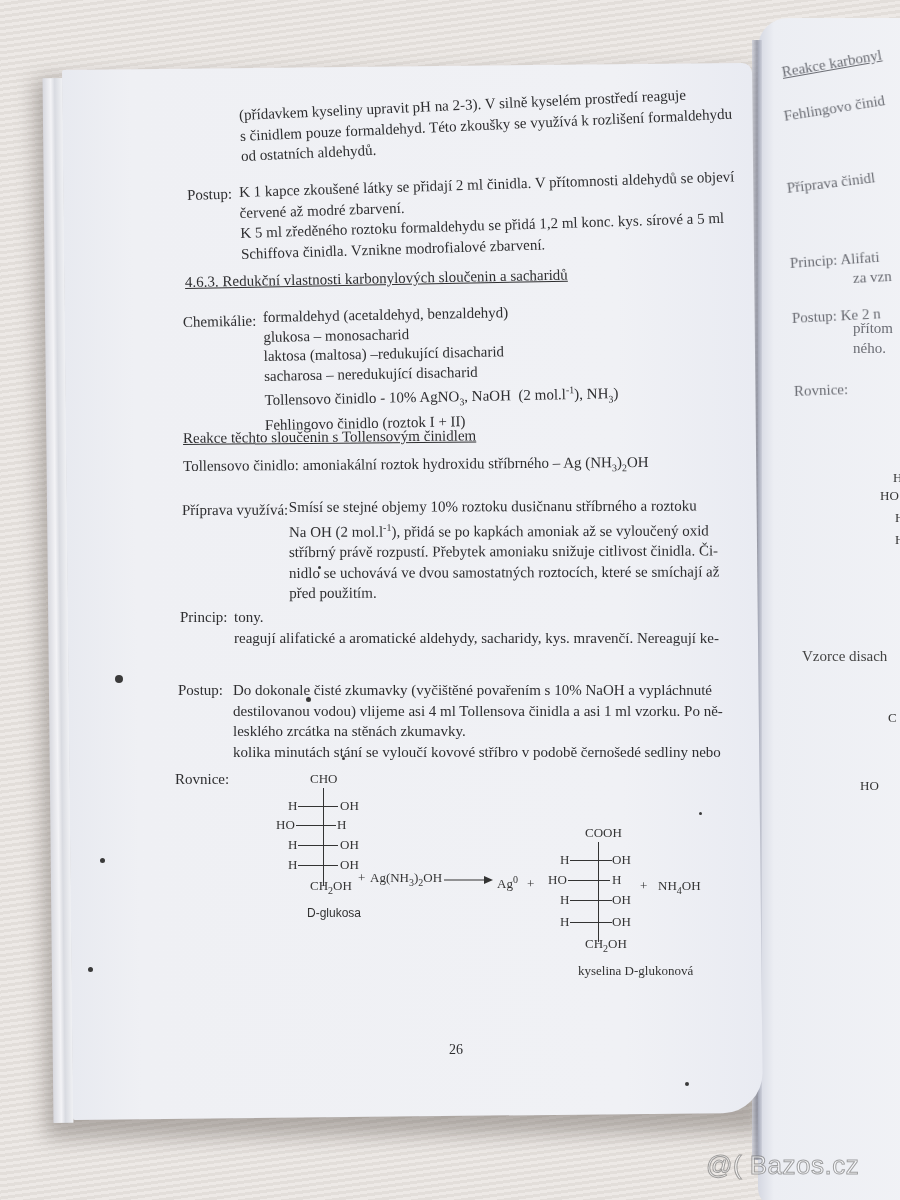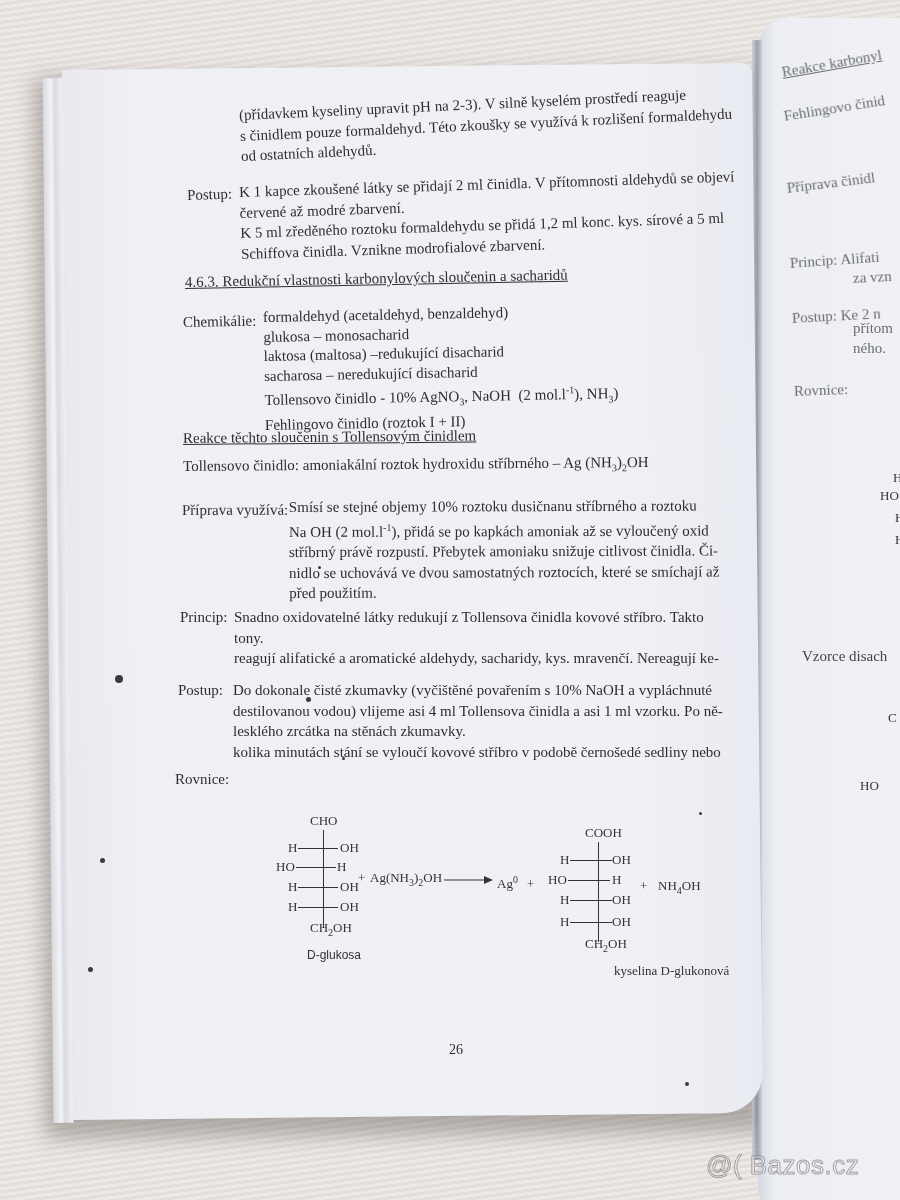--- a/index.html
+++ b/index.html
@@ -105,36 +105,35 @@
 <div class="body-block rot-e" style="left:289px; top:497px; width:458px;">
   <span class="block-line">Smísí se stejné objemy 10% roztoku dusičnanu stříbrného a roztoku</span>
   <span class="block-line">Na OH (2 mol.l<sup>-1</sup>), přidá se po kapkách amoniak až se vyloučený oxid</span>
   <span class="block-line">stříbrný právě rozpustí. Přebytek amoniaku snižuje citlivost činidla. Či-</span>
   <span class="block-line">nidlo se uchovává ve dvou samostatných roztocích, které se smíchají až</span>
   <span class="block-line">před použitím.</span>
 </div>
 
 <div class="text" style="left:180px; top:607px;">Princip:</div>
 <div class="body-block" style="left:234px; top:607px; width:512px;">
-  <span class="block-line">Snadno oxidovatelné látky redukují z Tollensova činidla kovové stříbro. Takto</span>
   <span class="block-line">tony.</span>
   <span class="block-line">reagují alifatické a aromatické aldehydy, sacharidy, kys. mravenčí. Nereagují ke-</span>
 </div>
 
 <div class="text" style="left:178px; top:680px;">Postup:</div>
 <div class="body-block" style="left:233px; top:680px; width:515px;">
   <span class="block-line">Do dokonale čisté zkumavky (vyčištěné povařením s 10% NaOH a vypláchnuté</span>
   <span class="block-line">destilovanou vodou) vlijeme asi 4 ml Tollensova činidla a asi 1 ml vzorku. Po ně-</span>
   <span class="block-line">lesklého zrcátka na stěnách zkumavky.</span>
   <span class="block-line">kolika minutách stání se vyloučí kovové stříbro v podobě černošedé sedliny nebo</span>
 </div>
 
 <div class="text" style="left:175px; top:769px;">Rovnice:</div>
 
-<div class="chem" style="left:270px; top:810px; width:120px; height:160px;">
+<div class="chem" style="left:270px; top:768px; width:120px; height:160px;">
   <span class="fl" style="left:40px; top:3px;">CHO</span>
   <div class="vline" style="left:53px; top:20px; height:98px;"></div>
   <span class="fl" style="left:18px; top:30px;">H</span>
   <div class="hline" style="left:28px; top:38px; width:40px;"></div>
   <span class="fl" style="left:70px; top:30px;">OH</span>
   <span class="fl" style="left:6px; top:49px;">HO</span>
   <div class="hline" style="left:26px; top:57px; width:40px;"></div>
   <span class="fl" style="left:67px; top:49px;">H</span>
   <span class="fl" style="left:18px; top:69px;">H</span>
   <div class="hline" style="left:28px; top:77px; width:40px;"></div>
@@ -170,21 +169,21 @@
   <span class="fl" style="left:0px; top:52px;">HO</span>
   <div class="hline" style="left:20px; top:60px; width:42px;"></div>
   <span class="fl" style="left:64px; top:52px;">H</span>
   <span class="fl" style="left:12px; top:72px;">H</span>
   <div class="hline" style="left:22px; top:80px; width:42px;"></div>
   <span class="fl" style="left:64px; top:72px;">OH</span>
   <span class="fl" style="left:12px; top:94px;">H</span>
   <div class="hline" style="left:22px; top:102px; width:42px;"></div>
   <span class="fl" style="left:64px; top:94px;">OH</span>
   <span class="fl" style="left:37px; top:116px;">CH<sub>2</sub>OH</span>
-  <span class="fl" style="left:30px; top:143px;margin-left:36px;">kyselina D-glukonová</span>
+  <span class="fl" style="left:30px; top:143px;">kyselina D-glukonová</span>
 </div>
 
 <div class="chem" style="left:640px; top:878px;">
   <span class="fl" style="left:0; top:0;">+</span>
   <span class="fl" style="left:18px; top:0;">NH<sub>4</sub>OH</span>
 </div>
 
 <div class="page-num">26</div>
 
 <div class="dot" style="left:115px; top:675px; width:8px; height:8px;"></div>

